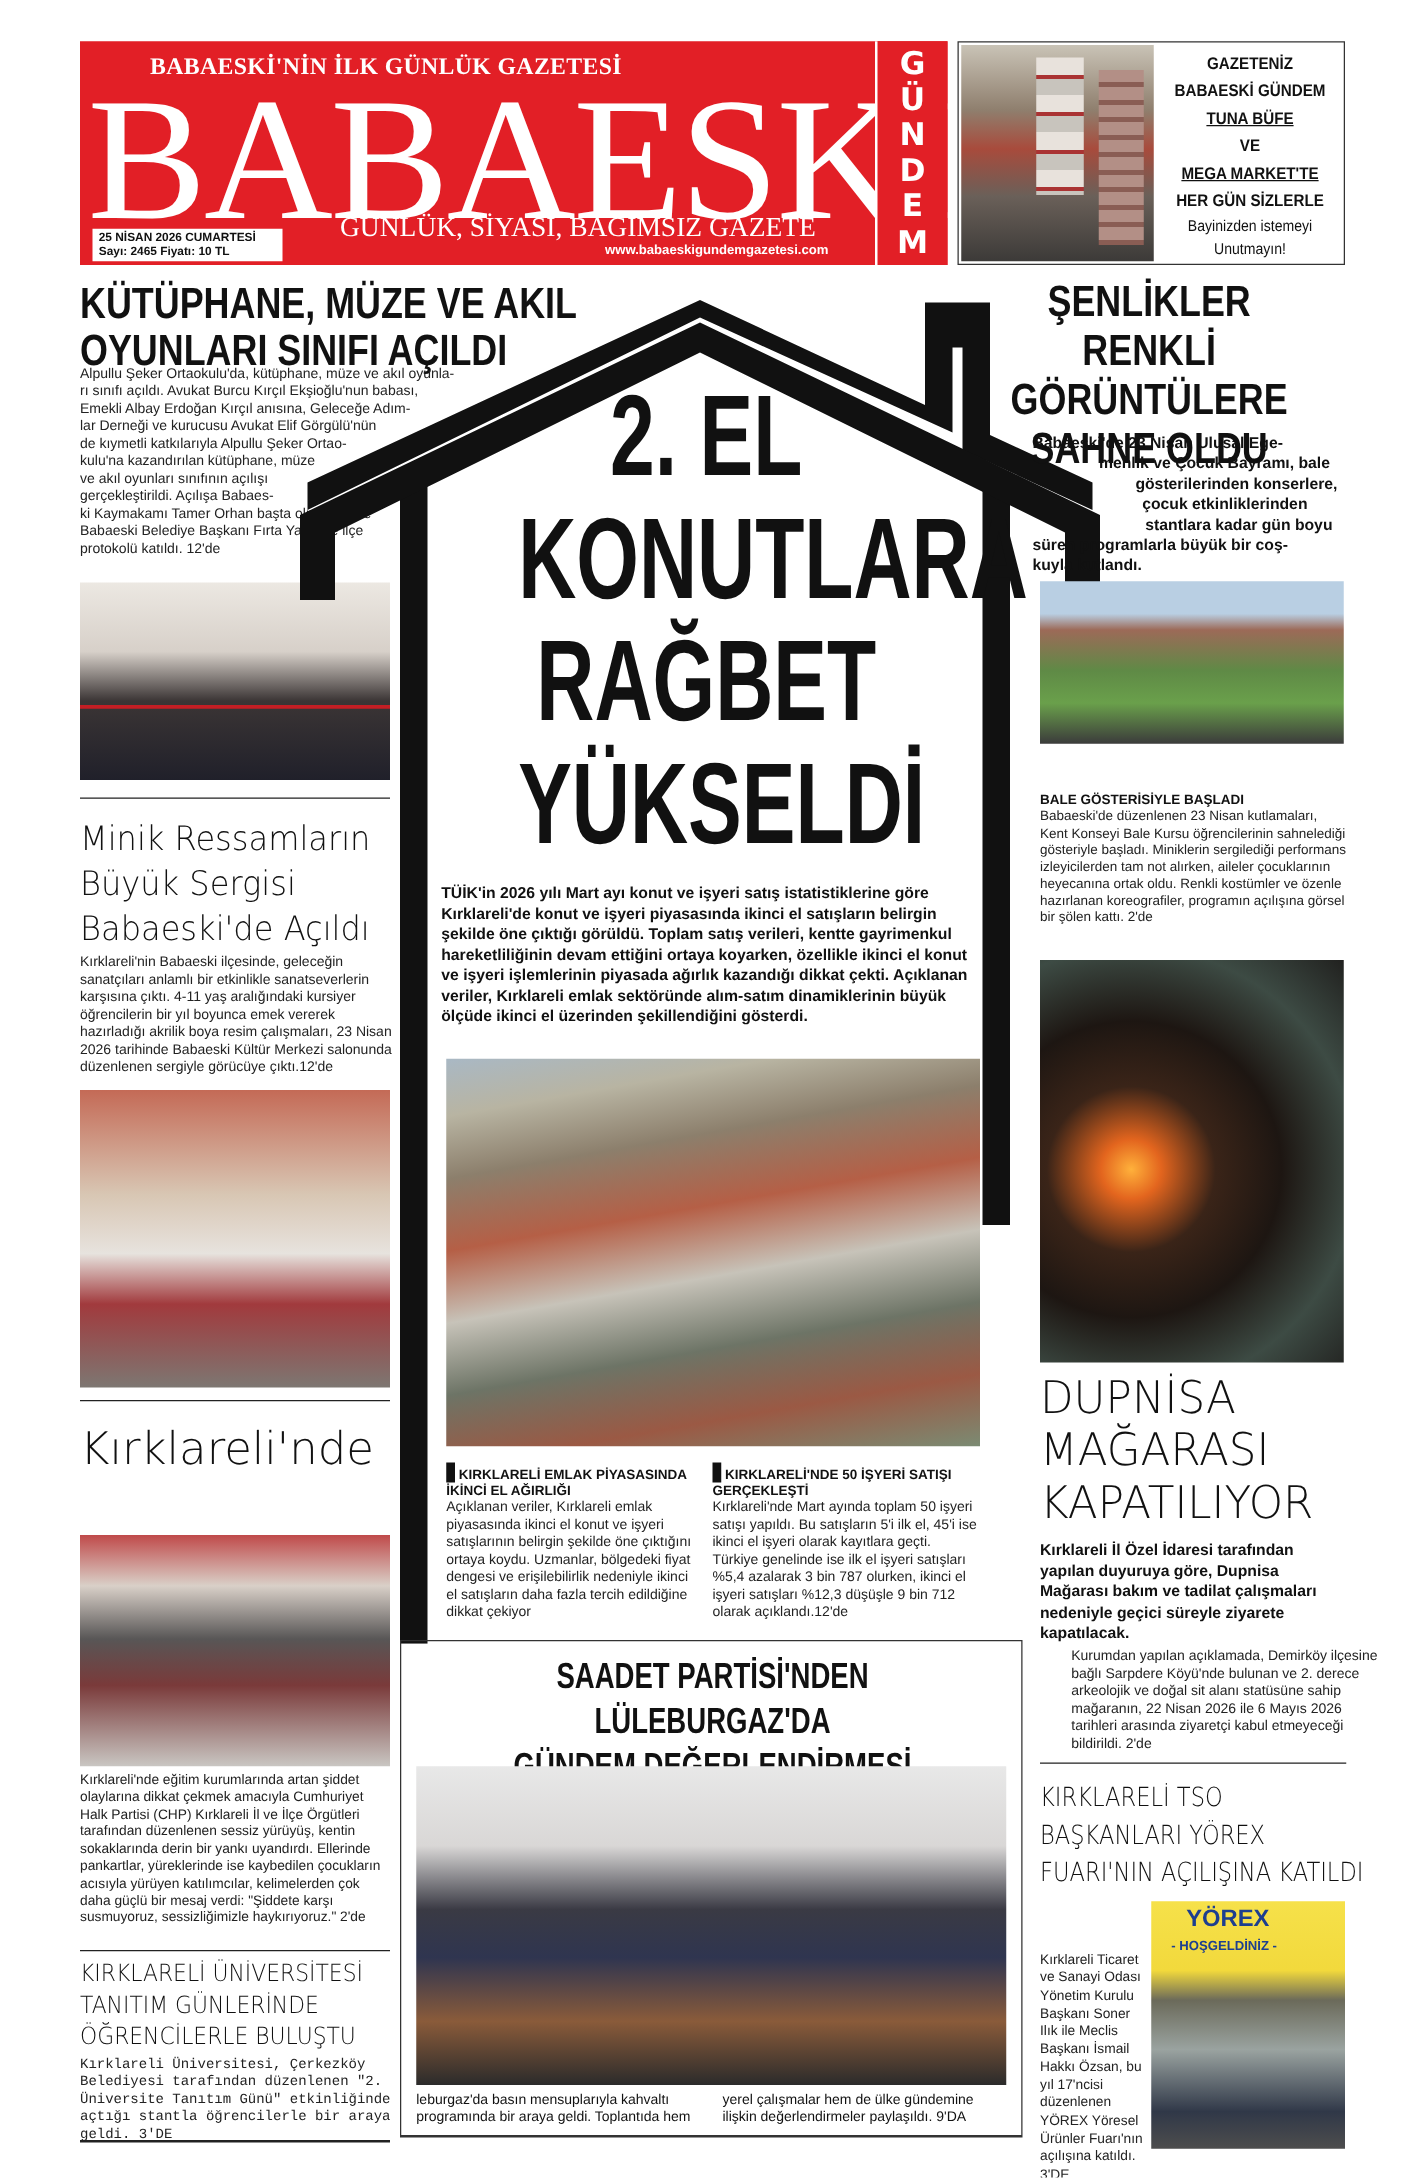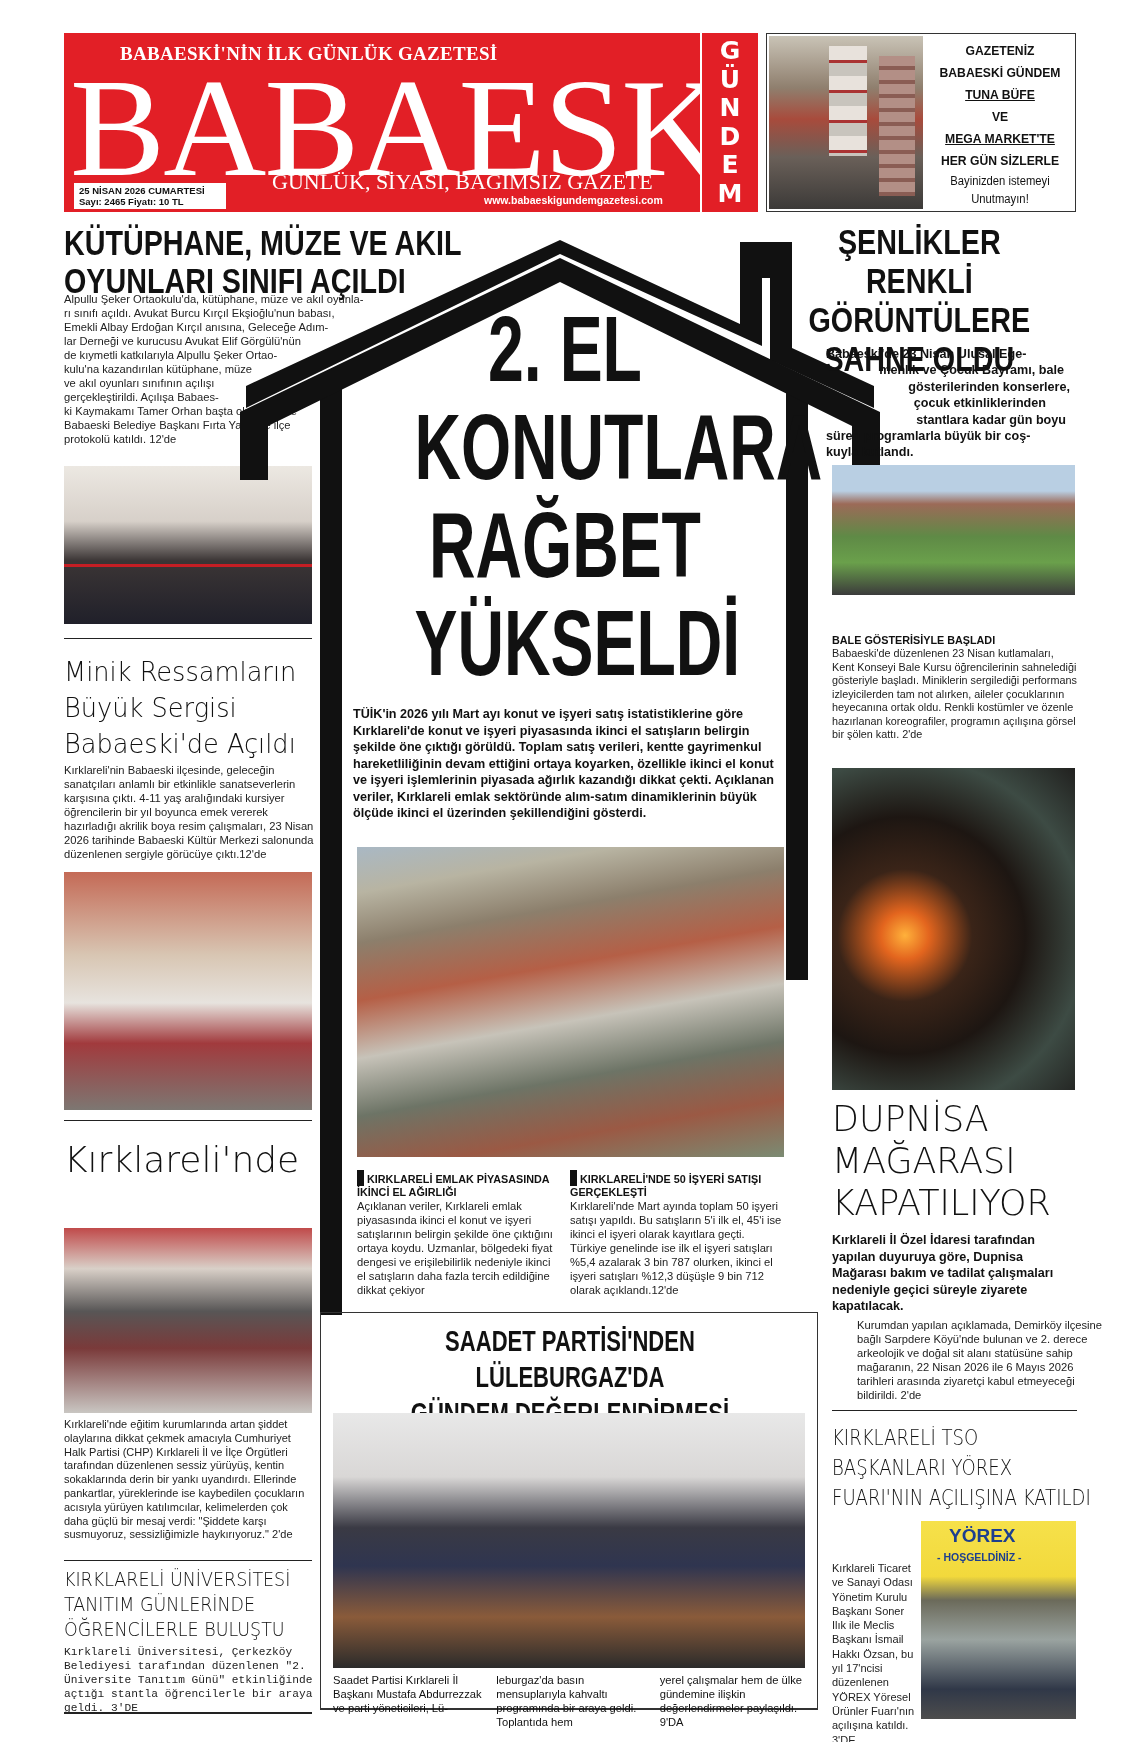--- a/index.html
+++ b/index.html
@@ -194,21 +194,20 @@
 <div class="abs body-txt" style="left:64px; top:1645px; width:250px;font-family:Liberation Mono, monospace;">Kırklareli Üniversitesi, Çerkezköy Belediyesi tarafından düzenlenen "2. Üniversite Tanıtım Günü" etkinliğinde açtığı stantla öğrencilerle bir araya geldi. 3'DE</div>
 <div class="abs rule" style="left:64px; top:1712px; width:248px; height:2px;"></div>
 
 <div class="abs saadet-box">
   <div class="abs h-saadet">
     <div>SAADET PARTİSİ'NDEN LÜLEBURGAZ'DA</div>
     <div>GÜNDEM DEĞERLENDİRMESİ</div>
   </div>
   <div class="abs photo p-saadet"></div>
   <div class="abs saadet-cols">
-    <div>Saadet Partisi Kırklareli İl Başkanı Mustafa Abdurrezzak ve parti yöneticileri, Lü-</div>
     <div>leburgaz'da basın mensuplarıyla kahvaltı programında bir araya geldi. Toplantıda hem</div>
     <div>yerel çalışmalar hem de ülke gündemine ilişkin değerlendirmeler paylaşıldı. 9'DA</div>
   </div>
 </div>
 
 <div class="abs h-thin h-dupnisa">
   <div>DUPNİSA</div>
   <div>MAĞARASI</div>
   <div>KAPATILIYOR</div>
 </div>

